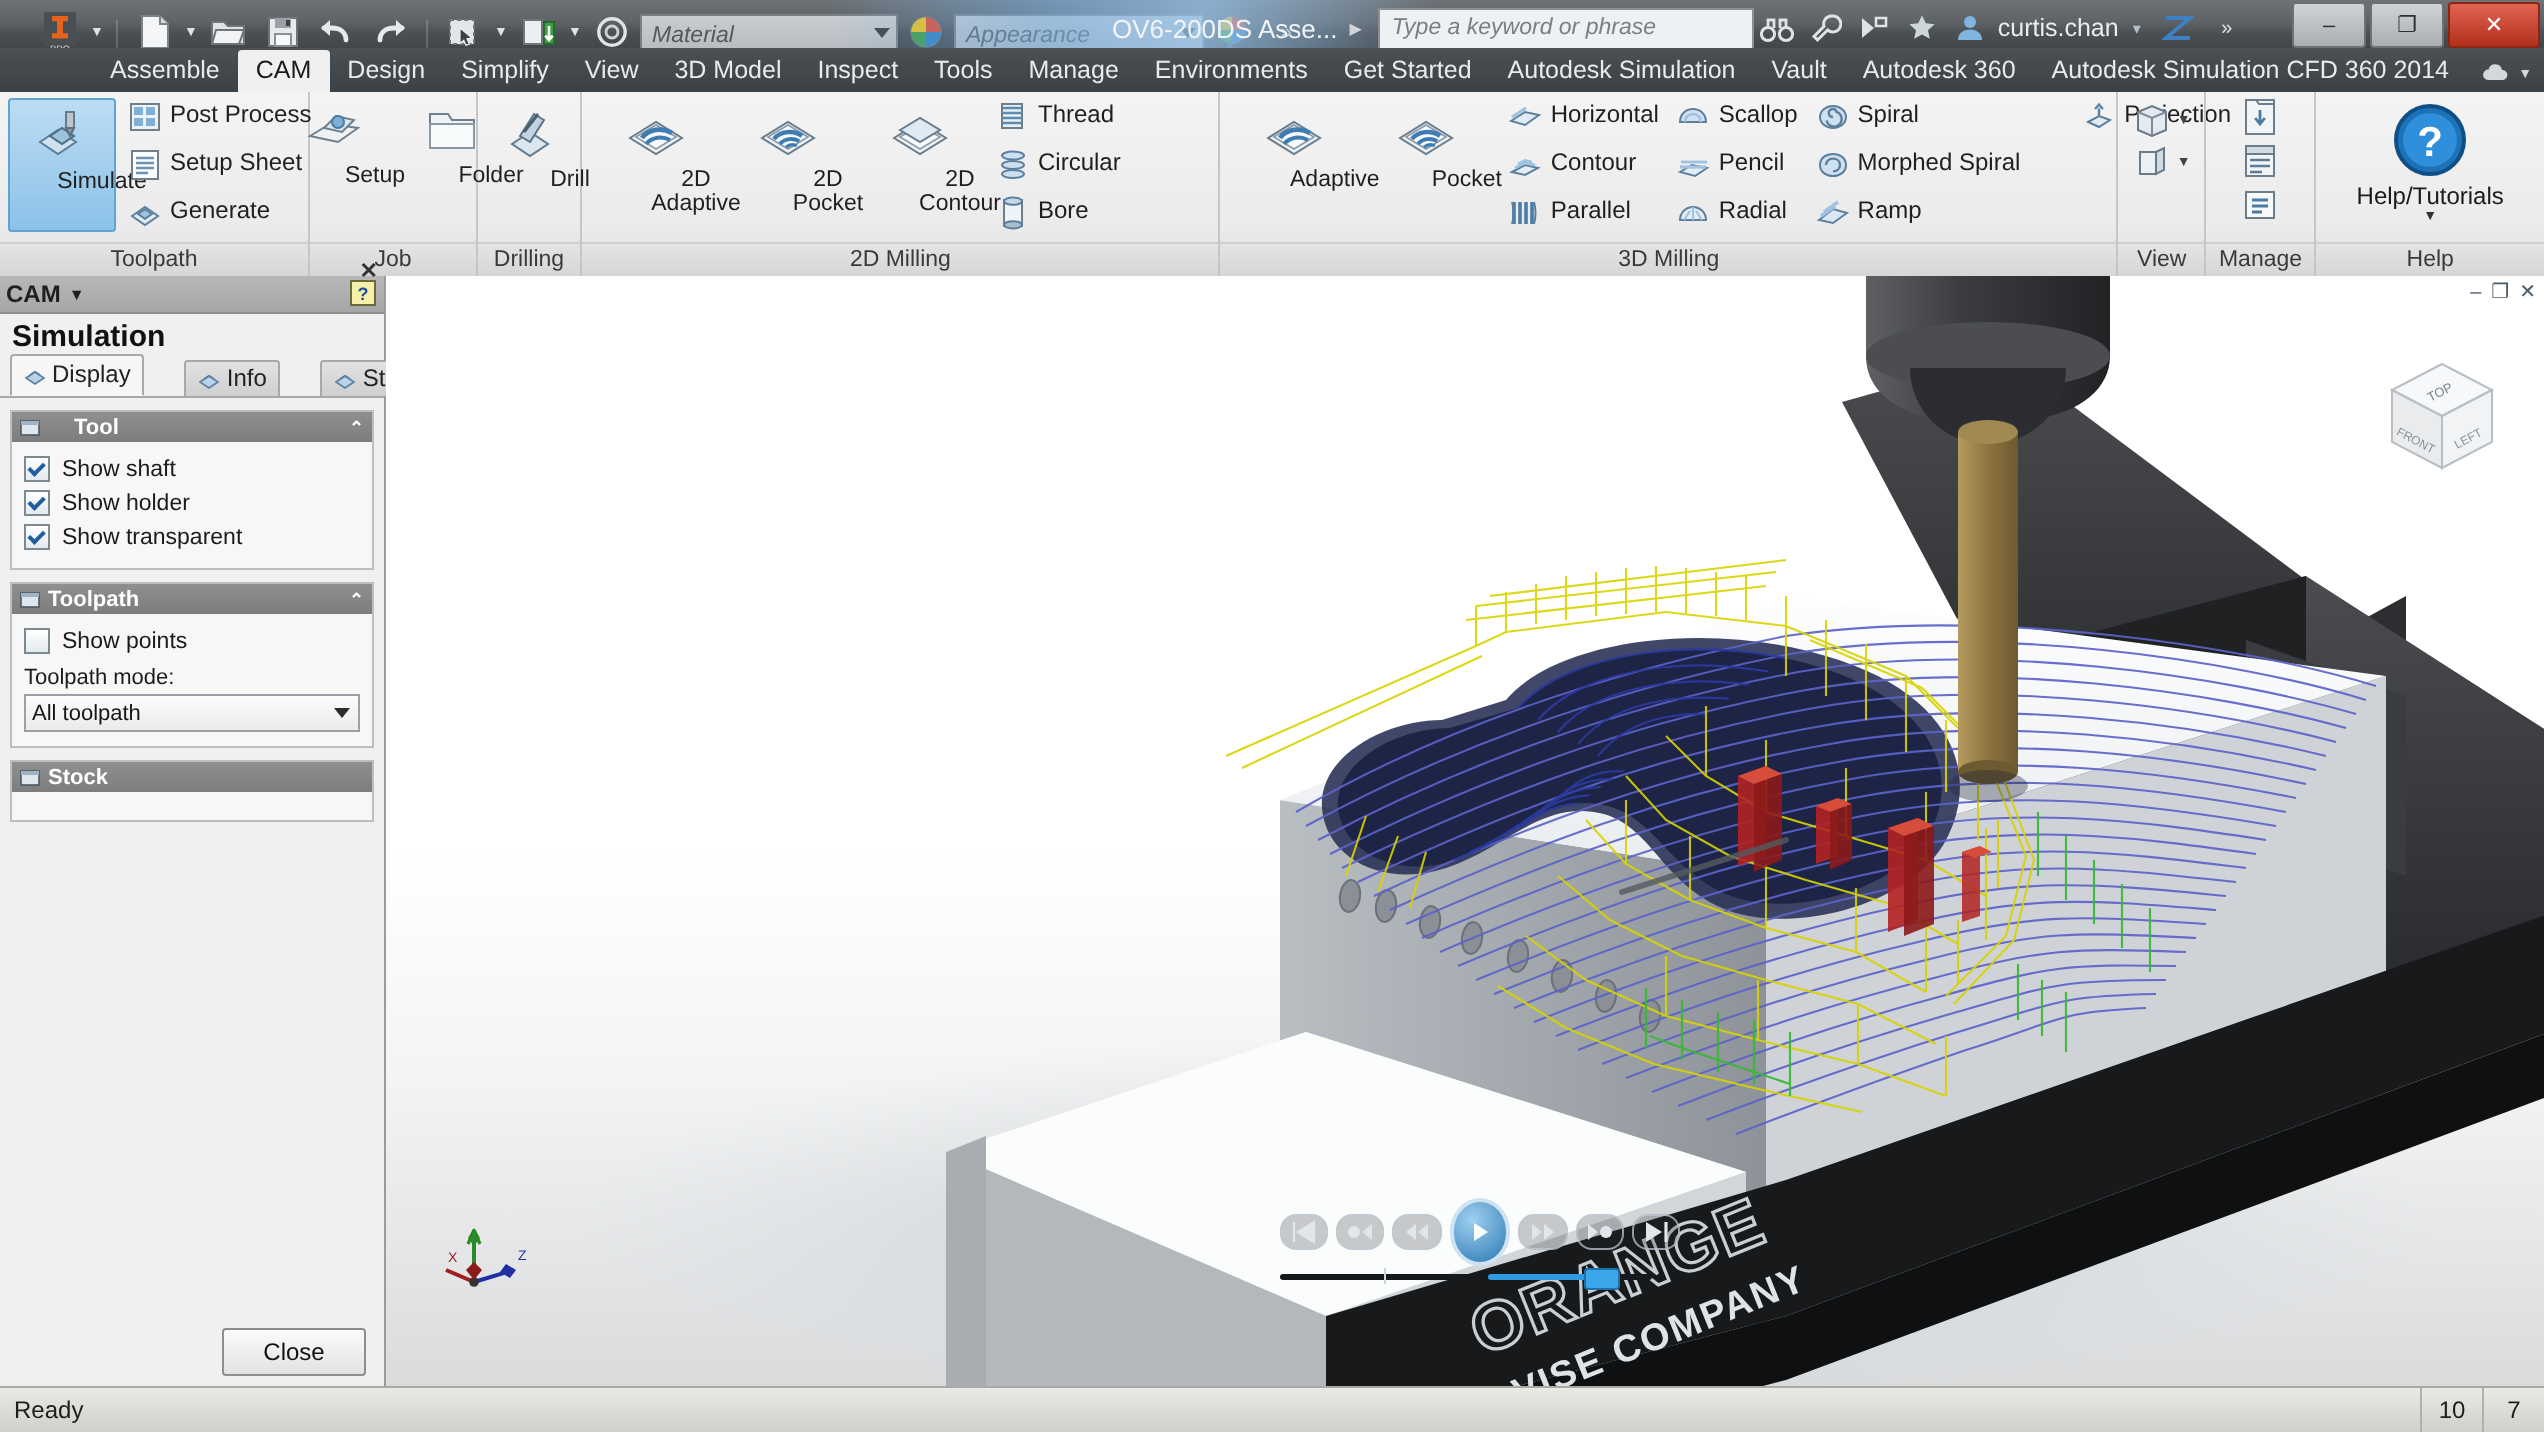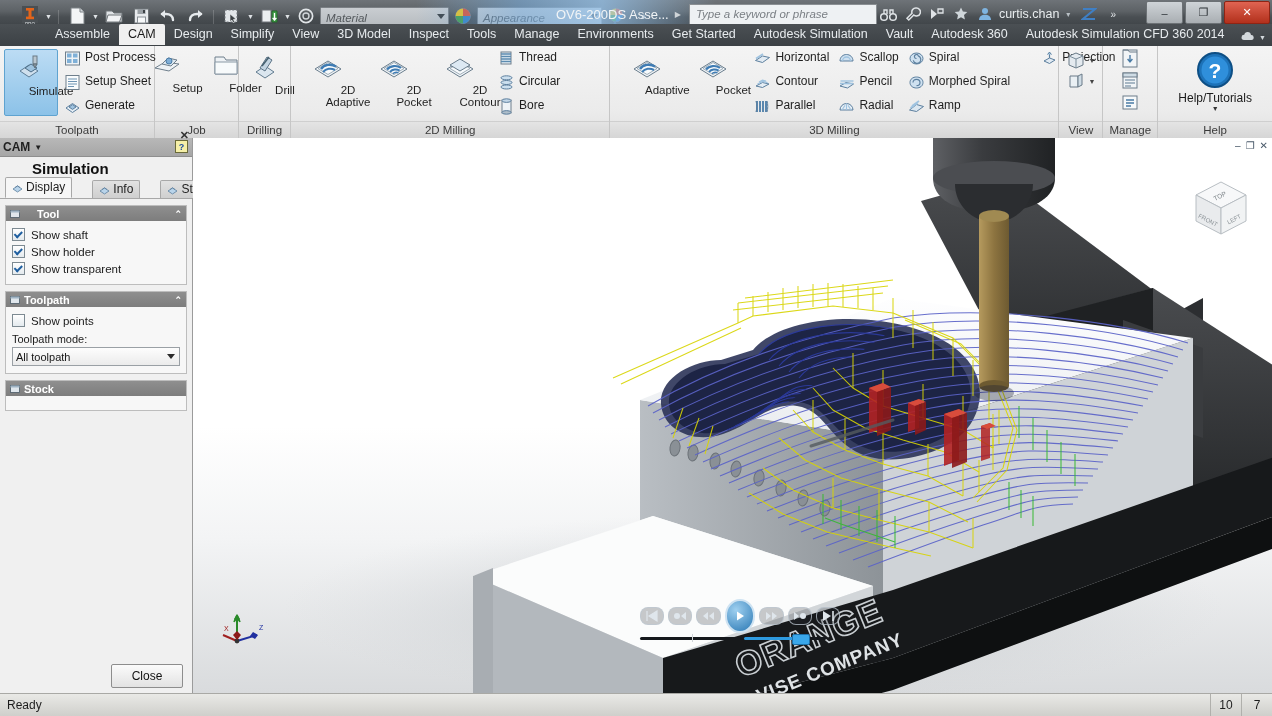--- a/index.html
+++ b/index.html
@@ -54,21 +54,21 @@
   .winbtns{position:absolute;right:0;top:0;display:flex;height:23px;}
   .wbtn{width:35px;height:21px;margin-top:1px;display:flex;align-items:center;justify-content:center;
     background:linear-gradient(to bottom,#cfd4d8,#a9aeb2);border:1px solid #6c7175;border-radius:2px;
     margin-right:2px;color:#2d3236;font-size:11px;}
   .wbtn.close{background:linear-gradient(to bottom,#e06452,#b2301c);color:#fff;border-color:#8e2414;width:44px;}
 
   
   .tabbar{
     position:absolute;left:0;top:24px;width:1272px;height:22px;
     background:linear-gradient(to bottom,#4b5054,#3c4145);
-    display:flex;align-items:flex-start;padding-left:46px;box-sizing:border-box;
+    display:flex;align-items:center;padding-left:46px;box-sizing:border-box;
   }
   .tab{
     height:21px;line-height:21px;padding:0 9px;color:#e7ebee;font-size:12.5px;
     white-space:nowrap;
   }
   .tab.active{
     background:#f0f0f0;color:#1a1a1a;border-radius:2px 2px 0 0;
   }
   .tabbar-right{position:absolute;right:6px;bottom:3px;display:flex;align-items:center;gap:4px;}
 
@@ -102,21 +102,21 @@
   .browser{
     position:absolute;left:0;top:138px;width:193px;height:555px;
     background:#f0f0f0;border-right:1px solid #9b9b9b;box-sizing:border-box;
   }
   .browser-hdr{
     height:18px;background:linear-gradient(to bottom,#b8b8b8,#a6a6a6);
     display:flex;align-items:center;padding:0 3px;font-weight:bold;font-size:12px;color:#1f1f1f;
     border-bottom:1px solid #8e8e8e;position:relative;
   }
   .browser-close{position:absolute;right:3px;top:-9px;font-size:11px;color:#333;}
-  .panel-heading{font-size:15px;font-weight:bold;padding:3px 18px 2px 6px;color:#111;margin-left:26px;}
+  .panel-heading{font-size:15px;font-weight:bold;padding:3px 18px 2px 6px;color:#111;}
   .tabs-row{display:flex;align-items:flex-end;height:19px;padding-left:5px;gap:20px;
     border-bottom:1px solid #a8a8a8;}
   .ptab{height:17px;line-height:17px;padding:0 6px;font-size:12px;display:flex;align-items:center;gap:3px;
     background:linear-gradient(to bottom,#e2e2e2,#cfcfcf);border:1px solid #a8a8a8;border-bottom:none;
     border-radius:2px 2px 0 0;color:#222;}
   .ptab.active{background:#f6f6f6;height:19px;line-height:19px;border-bottom:1px solid #f6f6f6;}
   .grp{margin:6px 5px 0 5px;border:1px solid #bdbdbd;background:#f7f7f7;}
   .grp-hdr{height:15px;background:linear-gradient(to bottom,#8f8f8f,#7d7d7d);color:#fff;
     display:flex;align-items:center;padding:0 4px;font-size:11px;font-weight:bold;position:relative;}
   .grp-hdr .chev{position:absolute;right:4px;font-size:9px;}

